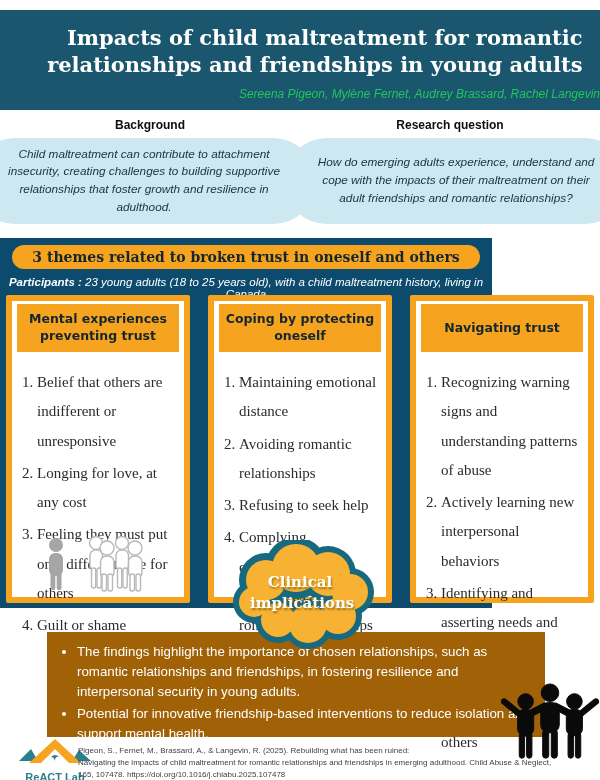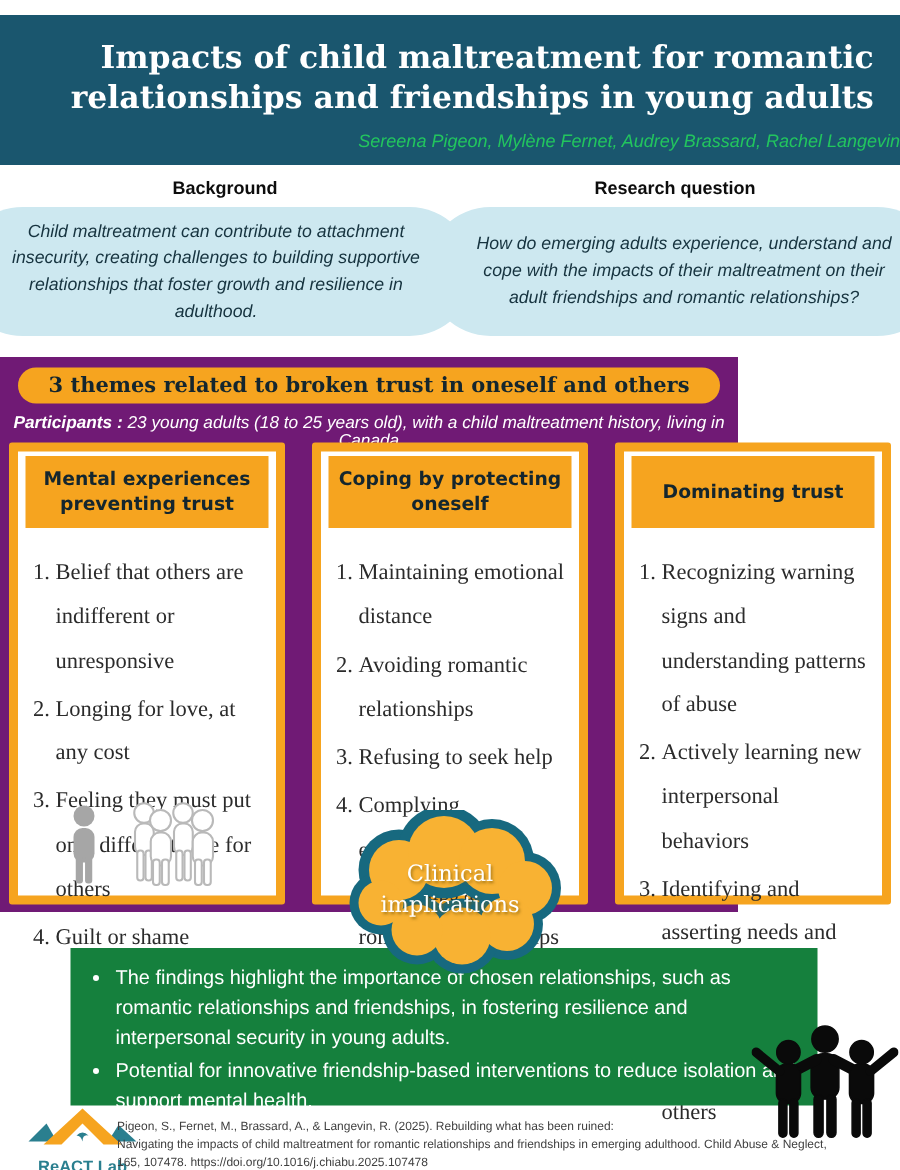--- a/index.html
+++ b/index.html
@@ -29,21 +29,21 @@
   .intro-bubble{
     position:absolute;top:28px;background:#cde8f0;border-radius:46px;
     color:#16333f;font-style:italic;font-size:11.8px;line-height:1.5;
     text-align:center;display:flex;align-items:center;justify-content:center;
     padding:10px 26px;box-sizing:border-box;height:86px;
   }
   .bubble-left{left:-28px;width:344px;}
   .bubble-right{right:-28px;width:344px;}
   
   .main-section{
-    position:absolute;top:238px;left:0;width:492px;height:370px;background:#701a75;
+    position:absolute;top:238px;left:0;width:492px;height:370px;background:#0c4a6e;
   }
   .theme-pill{
     display:table;margin:7px auto 0;background:#f6a41f;border-radius:999px;
     padding:4px 20px;font-family:"DejaVu Serif",serif;font-weight:bold;
     font-size:14px;color:#14262e;white-space:nowrap;
   }
   .participants-line{
     text-align:center;color:#ffffff;font-style:italic;font-size:11.5px;margin-top:7px;
   }
   .participants-line .plabel{font-weight:bold;}
@@ -65,27 +65,27 @@
     margin:16px 0 0;padding:0 2px 0 20px;font-family:Liberation Serif, serif;
     font-size:15px;color:#2b2b2b;line-height:1.95;
   }
   .card-list li{margin-bottom:3px;}
   .card-illustration{position:absolute;bottom:1px;left:28px;}
   
   .cloud-wrap{position:absolute;left:221px;top:540px;width:158px;height:112px;z-index:6;}
   .cloud-wrap svg{position:absolute;top:0;left:0;}
   .cloud-label{
     position:absolute;top:32px;left:29px;width:100px;text-align:center;
-    font-family:"DejaVu Serif",serif;font-weight:normal;font-size:15px;color:#ffffff;
+    font-family:"DejaVu Serif",serif;font-weight:bold;font-size:15px;color:#ffffff;
     line-height:1.4;text-shadow:1px 1.5px 2px rgba(130,95,10,.75);
   }
   
   .findings-box{
     position:absolute;left:47px;top:632px;width:498px;height:105px;
-    background:#15803d;box-sizing:border-box;padding:10px 14px 0 12px;z-index:3;
+    background:#a16207;box-sizing:border-box;padding:10px 14px 0 12px;z-index:3;
   }
   .findings-list{
     margin:0;padding:0 0 0 18px;color:#ffffff;font-size:13.3px;line-height:1.5;
   }
   .findings-list li{margin-bottom:2px;}
   
   .friends{position:absolute;right:1px;top:682px;z-index:7;}
   
   .footer-logo{position:absolute;left:14px;top:737px;width:82px;text-align:center;}
   .footer-logo-text{
@@ -169,21 +169,21 @@
       <ol class="card-list">
           <li>Maintaining emotional distance</li>
           <li>Avoiding romantic relationships</li>
           <li>Refusing to seek help</li>
           <li>Complying excessively in friendships and romantic relationships</li>
           <li>Dominating others</li>
         </ol>
     </div>
 
     <div class="card">
-      <div class="card-header">Dominating trust</div>
+      <div class="card-header">Navigating trust</div>
       <ol class="card-list">
           <li>Recognizing warning signs and understanding patterns of abuse</li>
           <li>Actively learning new interpersonal behaviors</li>
           <li>Identifying and asserting needs and boundaries</li>
           <li>Opening up and finding supportive others</li>
         </ol>
     </div>
   </div>
 </div>
 

